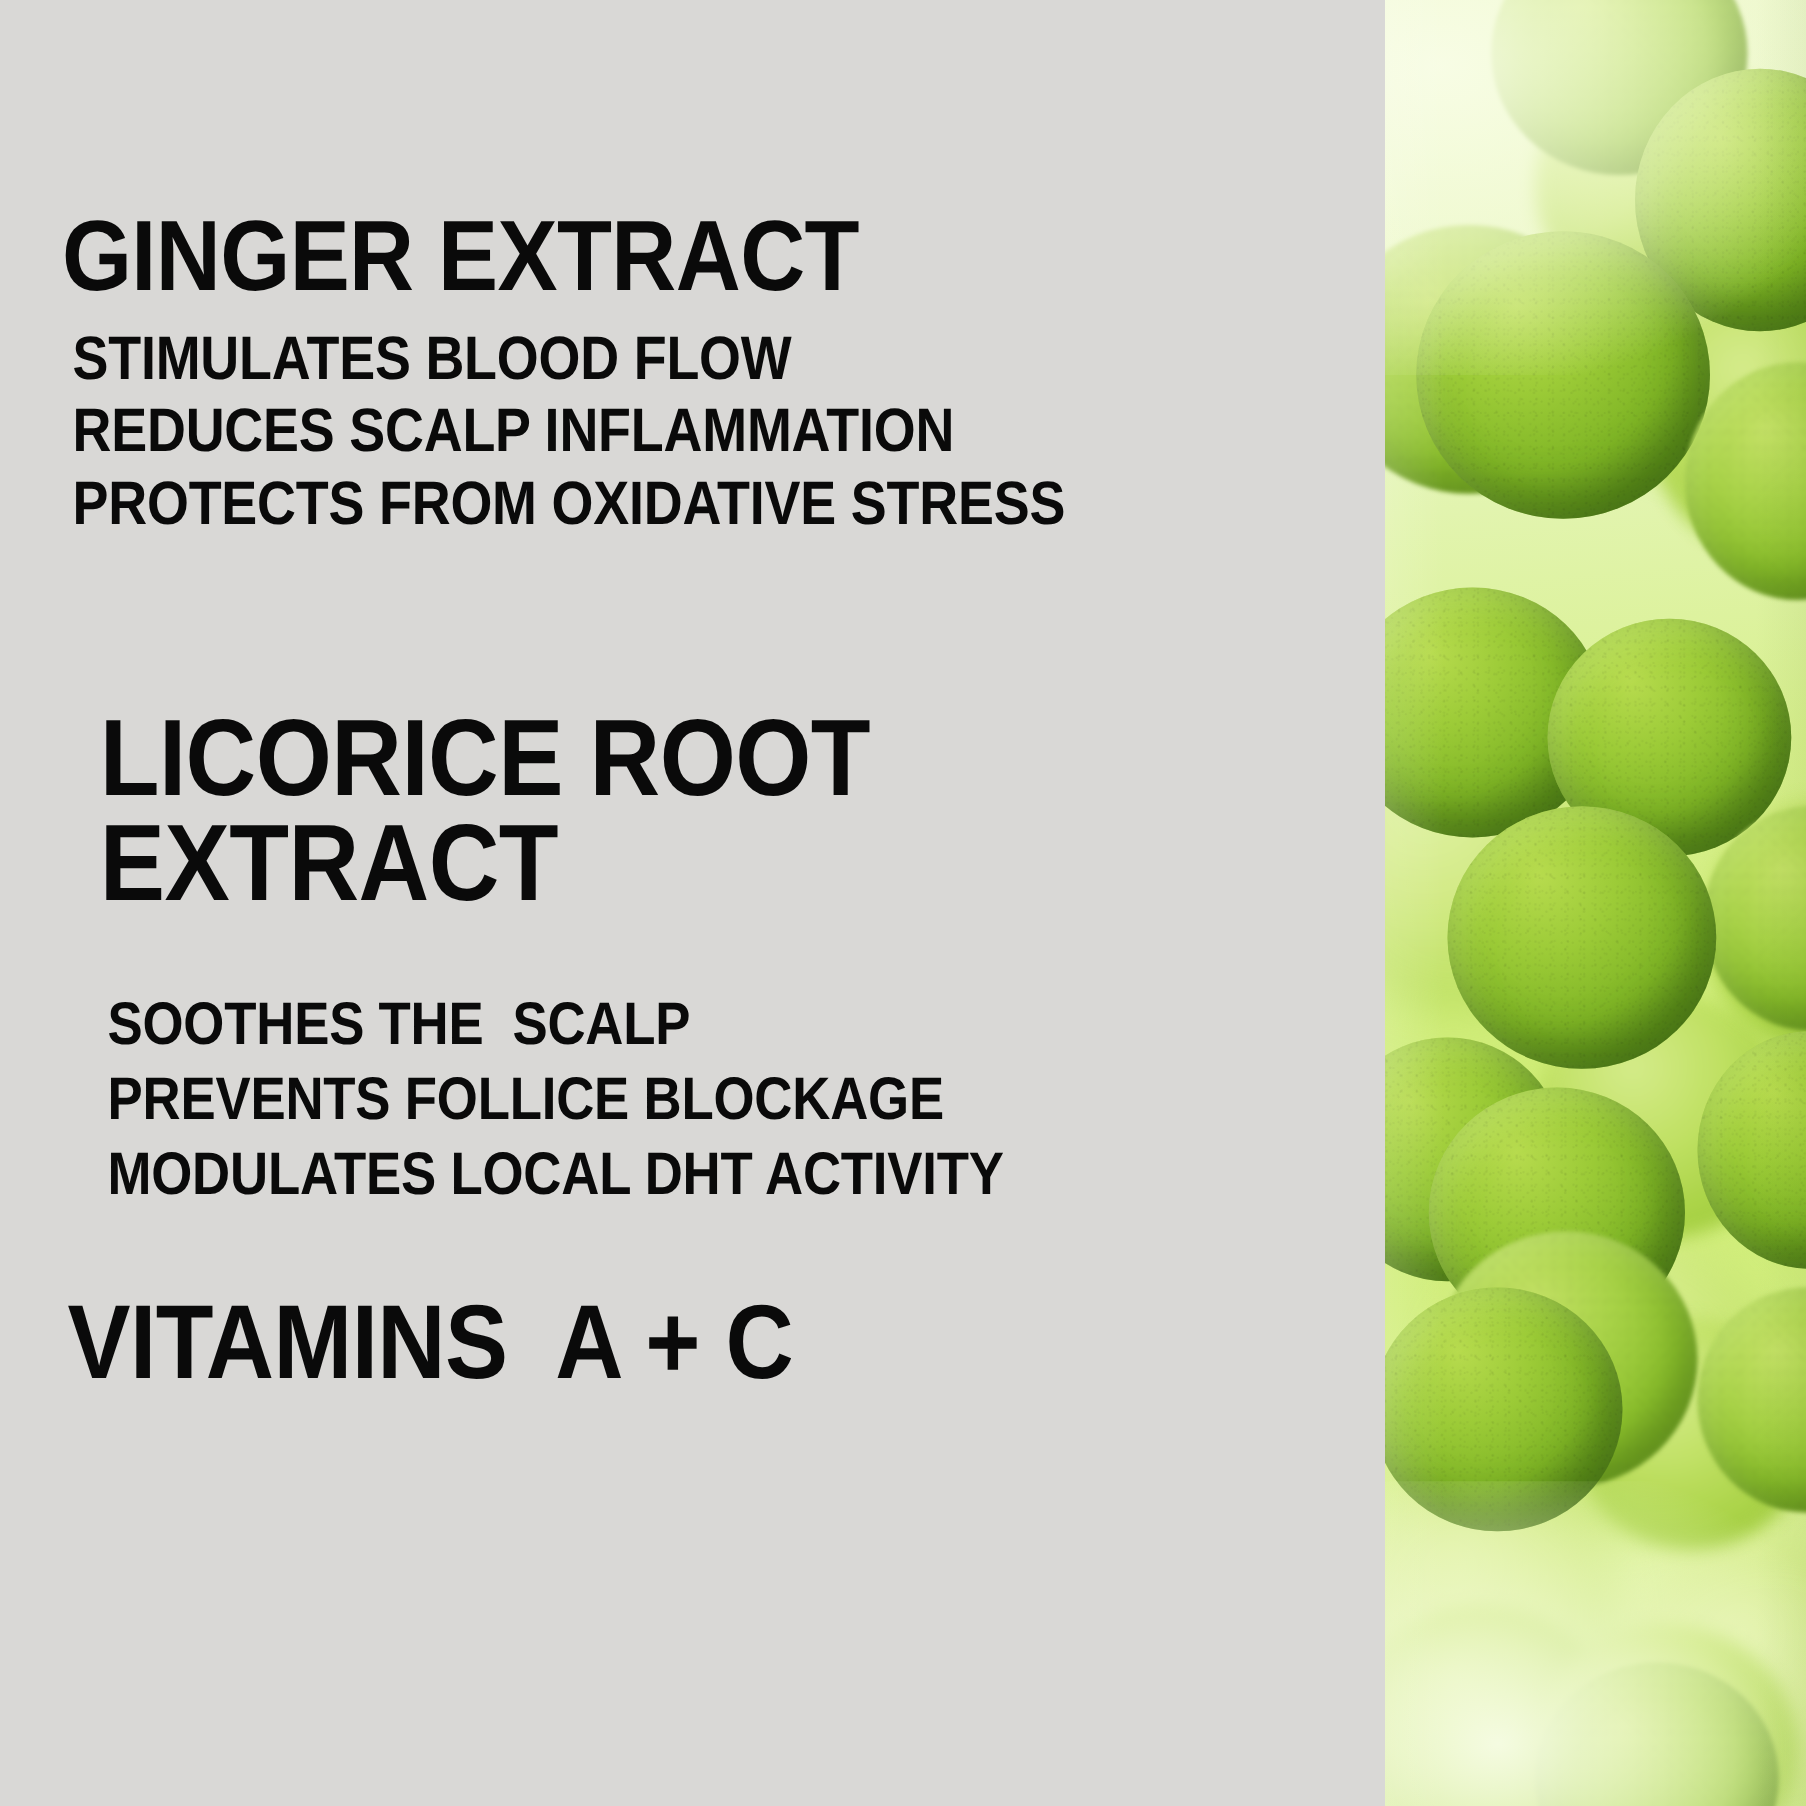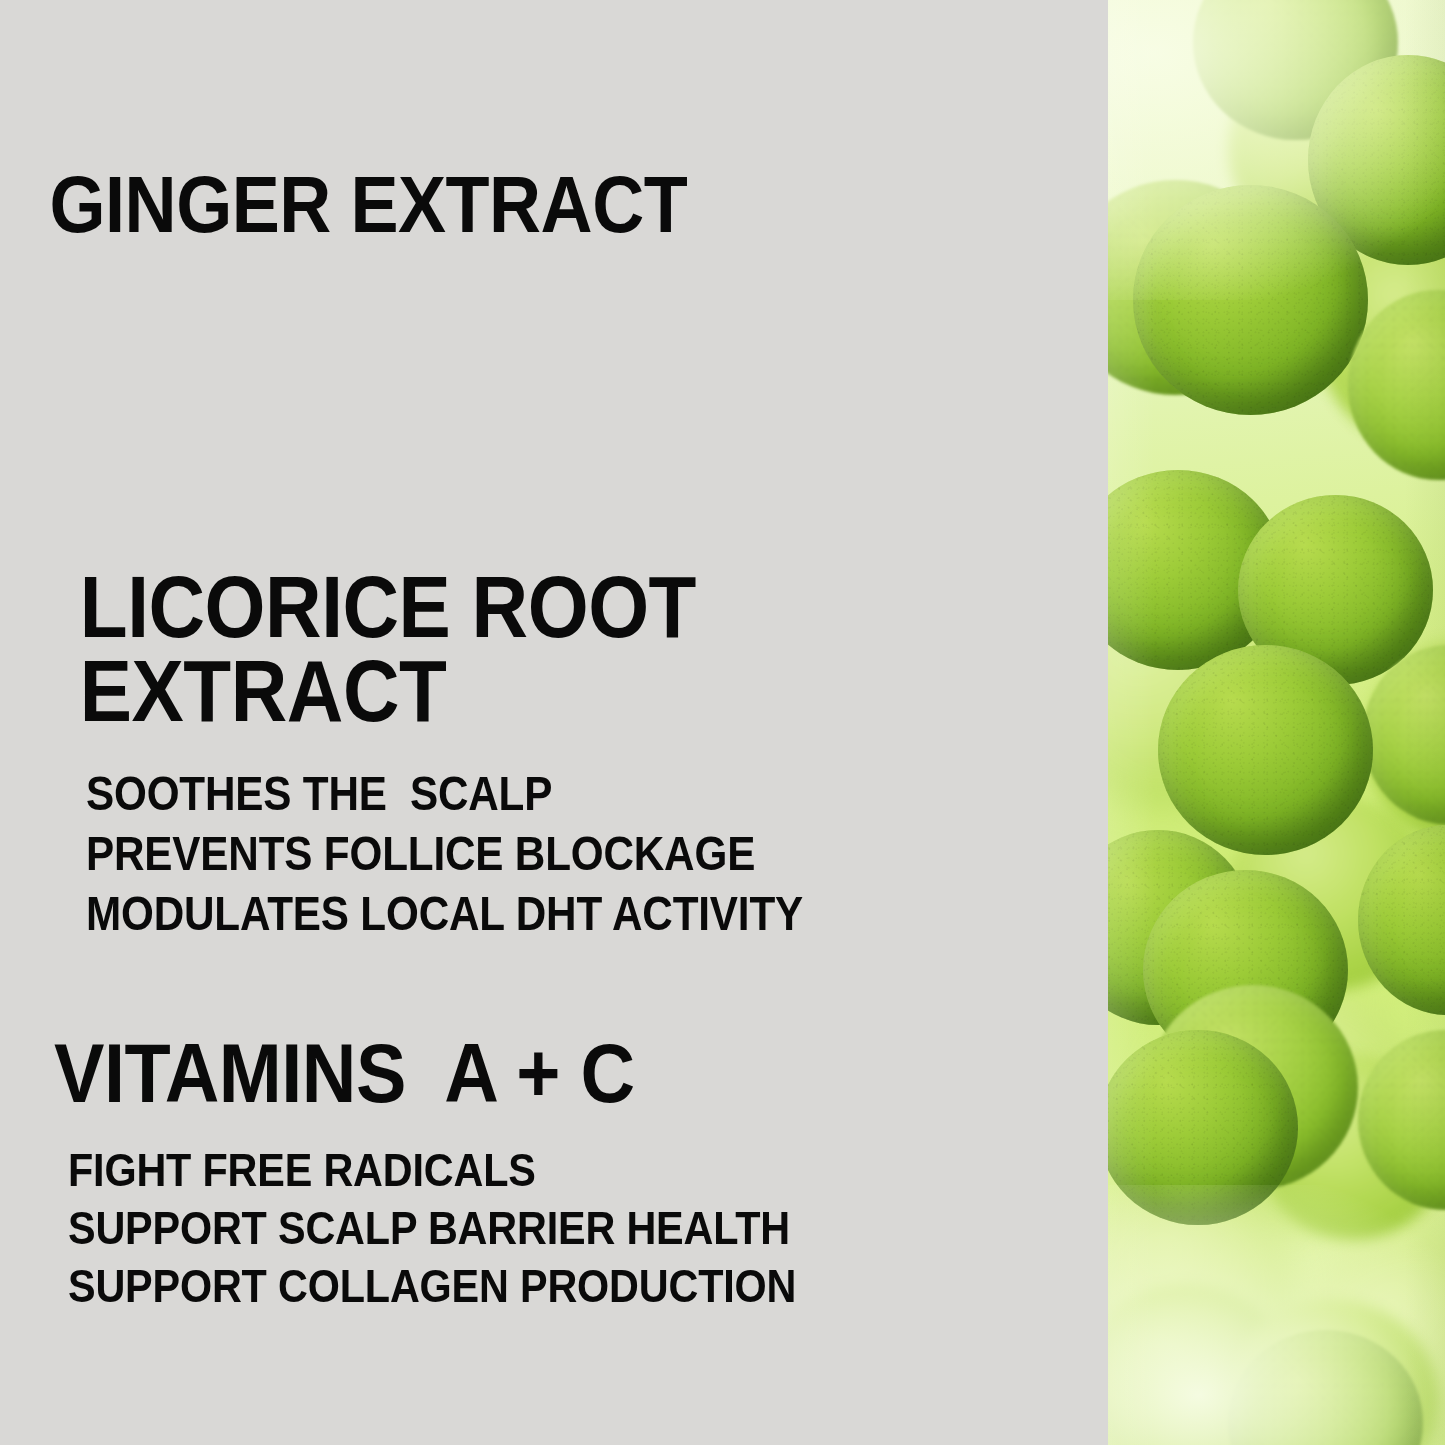--- a/index.html
+++ b/index.html
@@ -78,21 +78,21 @@
   }
 
   
   #block-licorice { top: 565px; padding-left: 24px; }
   #block-licorice .ingredient-heading {
     font-size: 87px;
     padding-left: 62px;
     max-width: 700px;
     line-height: 0.96;
   }
-  #block-licorice .ingredient-lines { margin-top: 32px; padding-left: 62px; }
+  #block-licorice .ingredient-lines { margin-top: 58px; padding-left: 62px; }
   #block-licorice .ingredient-line {
     font-size: 48px;
     line-height: 60px;
   }
 
   
   #block-vitamins { top: 1028px; }
   #block-vitamins .ingredient-heading {
     font-size: 84px;
     padding-left: 60px;
@@ -194,38 +194,38 @@
 </style>
 </head>
 <body>
 
 <div id="poster">
 
   <div id="text-panel">
 
     <section class="ingredient-block" id="block-ginger">
       <h2 class="ingredient-heading">GINGER EXTRACT</h2>
+      <ul class="ingredient-lines">
+        <li class="ingredient-line">STIMULATES BLOOD FLOW</li>
+        <li class="ingredient-line">REDUCES SCALP INFLAMMATION</li>
+        <li class="ingredient-line">PROTECTS FROM OXIDATIVE STRESS</li>
+      </ul>
     </section>
 
     <section class="ingredient-block" id="block-licorice">
       <h2 class="ingredient-heading">LICORICE ROOT EXTRACT</h2>
       <ul class="ingredient-lines">
         <li class="ingredient-line">SOOTHES THE  SCALP</li>
         <li class="ingredient-line">PREVENTS FOLLICE BLOCKAGE</li>
         <li class="ingredient-line">MODULATES LOCAL DHT ACTIVITY</li>
       </ul>
     </section>
 
     <section class="ingredient-block" id="block-vitamins">
       <h2 class="ingredient-heading">VITAMINS  A + C</h2>
-      <ul class="ingredient-lines">
-        <li class="ingredient-line">FIGHT FREE RADICALS</li>
-        <li class="ingredient-line">SUPPORT SCALP BARRIER HEALTH</li>
-        <li class="ingredient-line">SUPPORT COLLAGEN PRODUCTION</li>
-      </ul>
     </section>
 
   </div>
 
   <div id="photo-panel">
 
     <div class="orb orb-ghost" style="left:150px; top:140px; width:250px; height:240px;"></div>
     <div class="orb orb-ghost" style="left:-60px; top:560px; width:230px; height:250px;"></div>
     <div class="orb orb-ghost" style="left:40px; top:980px; width:280px; height:250px;"></div>
     <div class="orb orb-ghost" style="left:180px; top:1230px; width:260px; height:240px;"></div>

